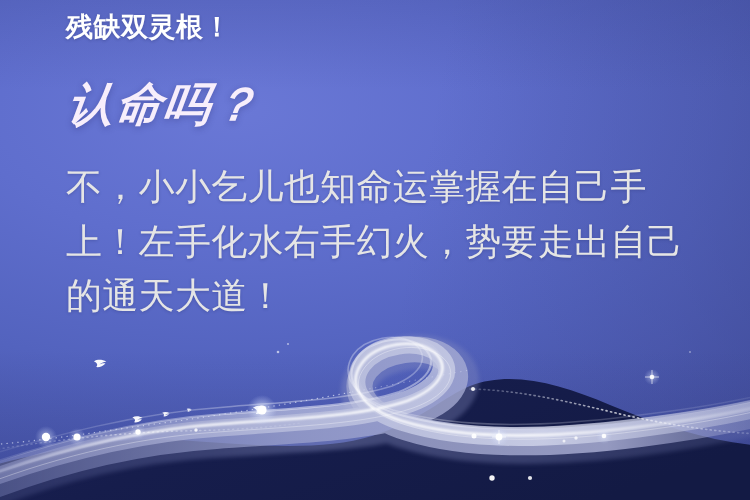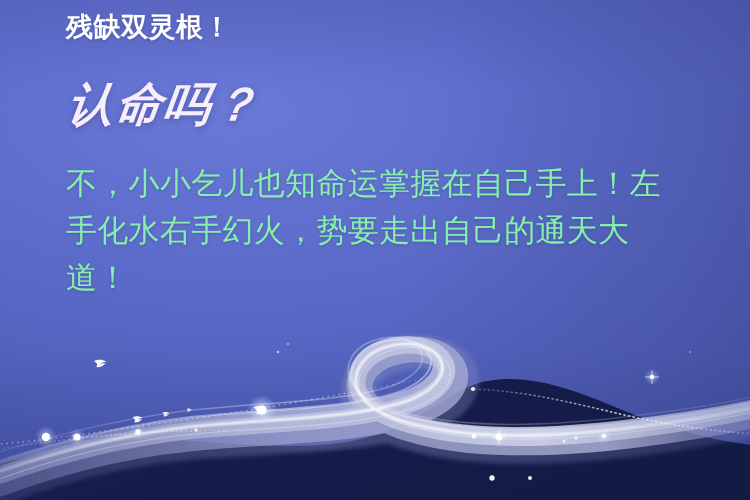--- a/index.html
+++ b/index.html
@@ -76,24 +76,24 @@
     letter-spacing: 2px;
     white-space: nowrap;
     transform: skewX(-7deg);
     text-shadow: 0 2px 6px rgba(40,44,110,0.35);
   }
   .body-copy {
     position: absolute;
     left: 66px;
     top: 160px;
     width: 624px;
-    font-size: 31px;
+    font-size: 36px;
     line-height: 1.52;
     font-weight: 400;
-    color: #86efac;
+    color: #e5e5e5;
     letter-spacing: 0.3px;
     text-shadow: 0 1px 3px rgba(34,40,96,0.28);
   }
 </style>
 </head>
 <body>
 
 <div id="poster">
 
   <div class="bg-base"></div>

